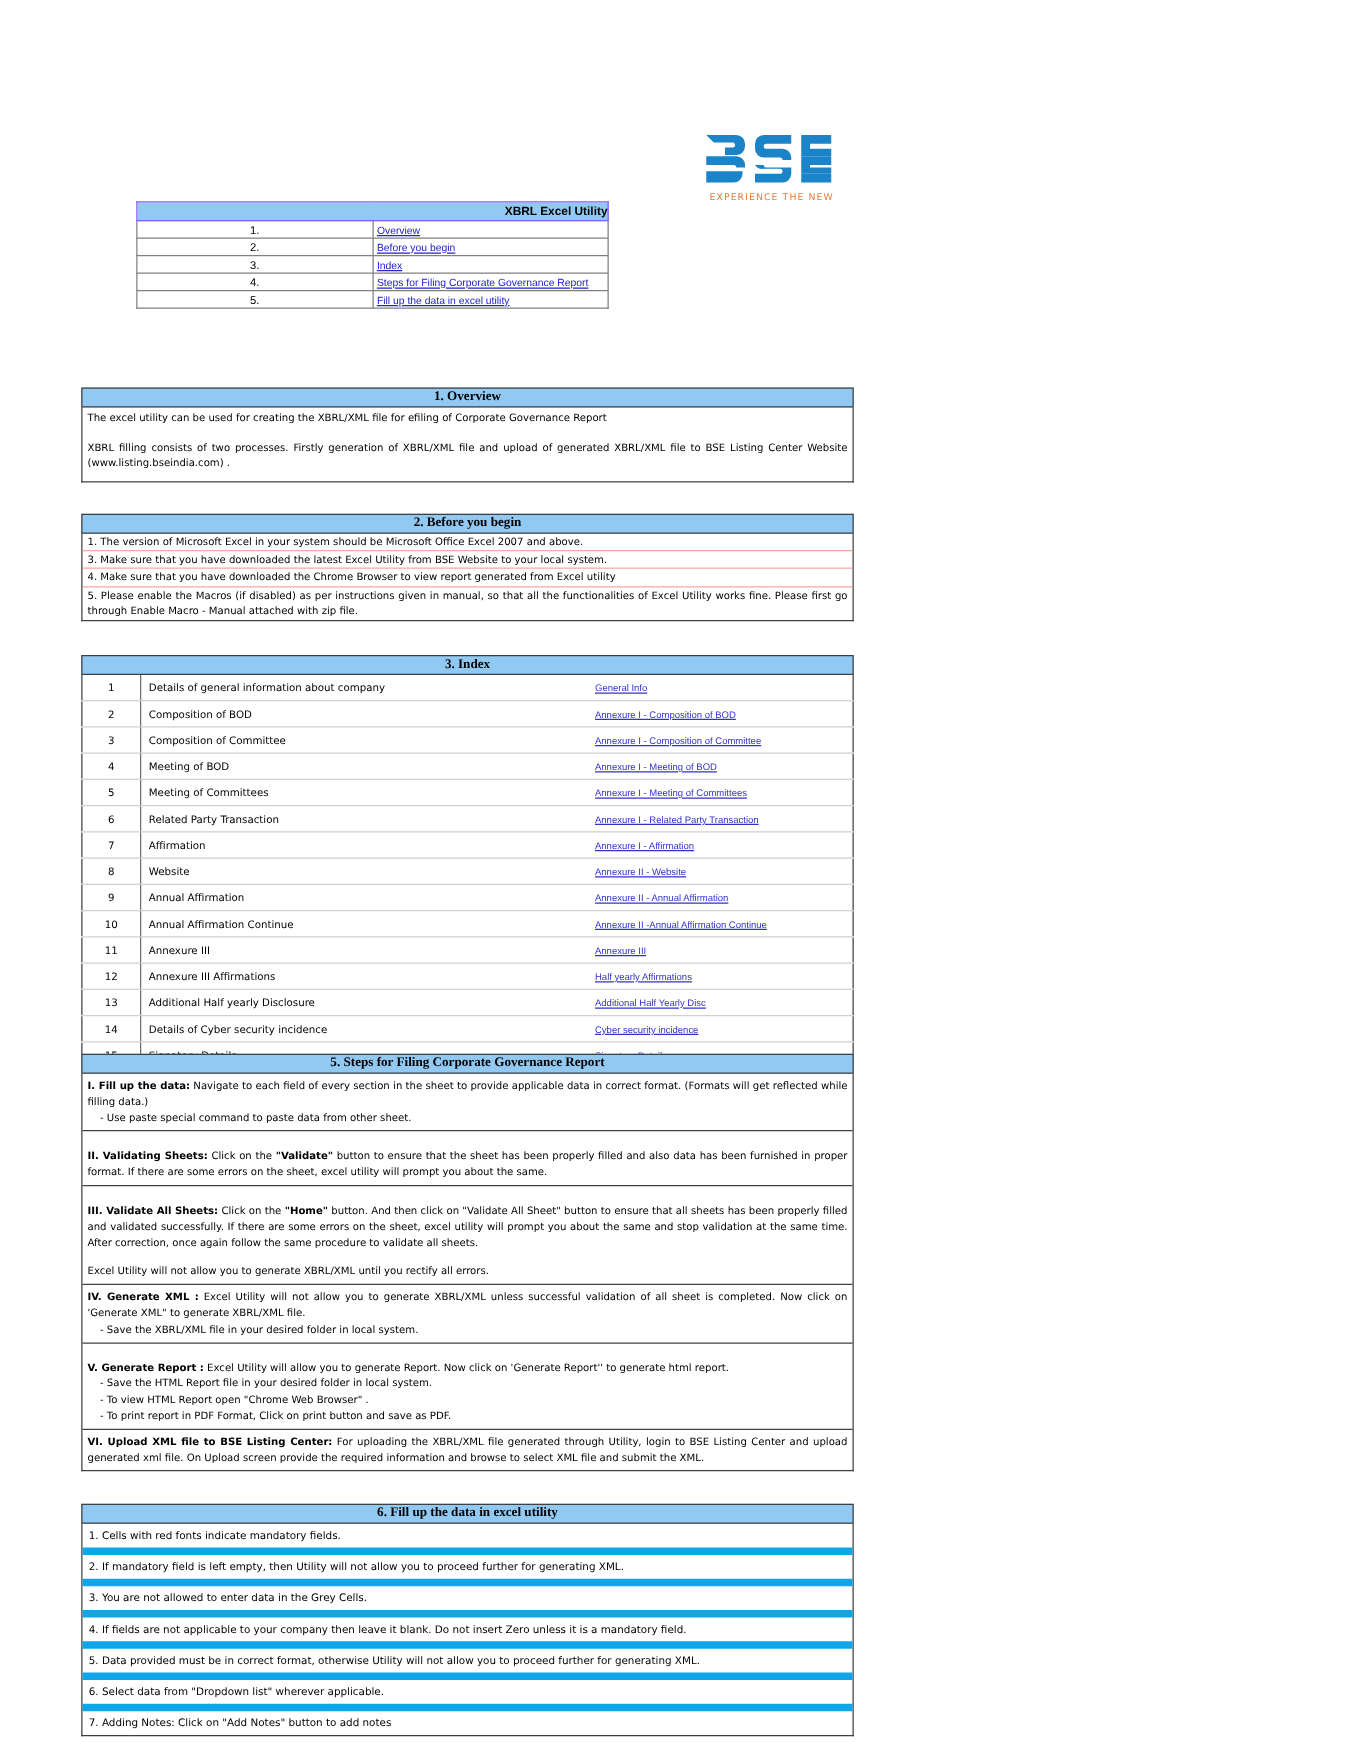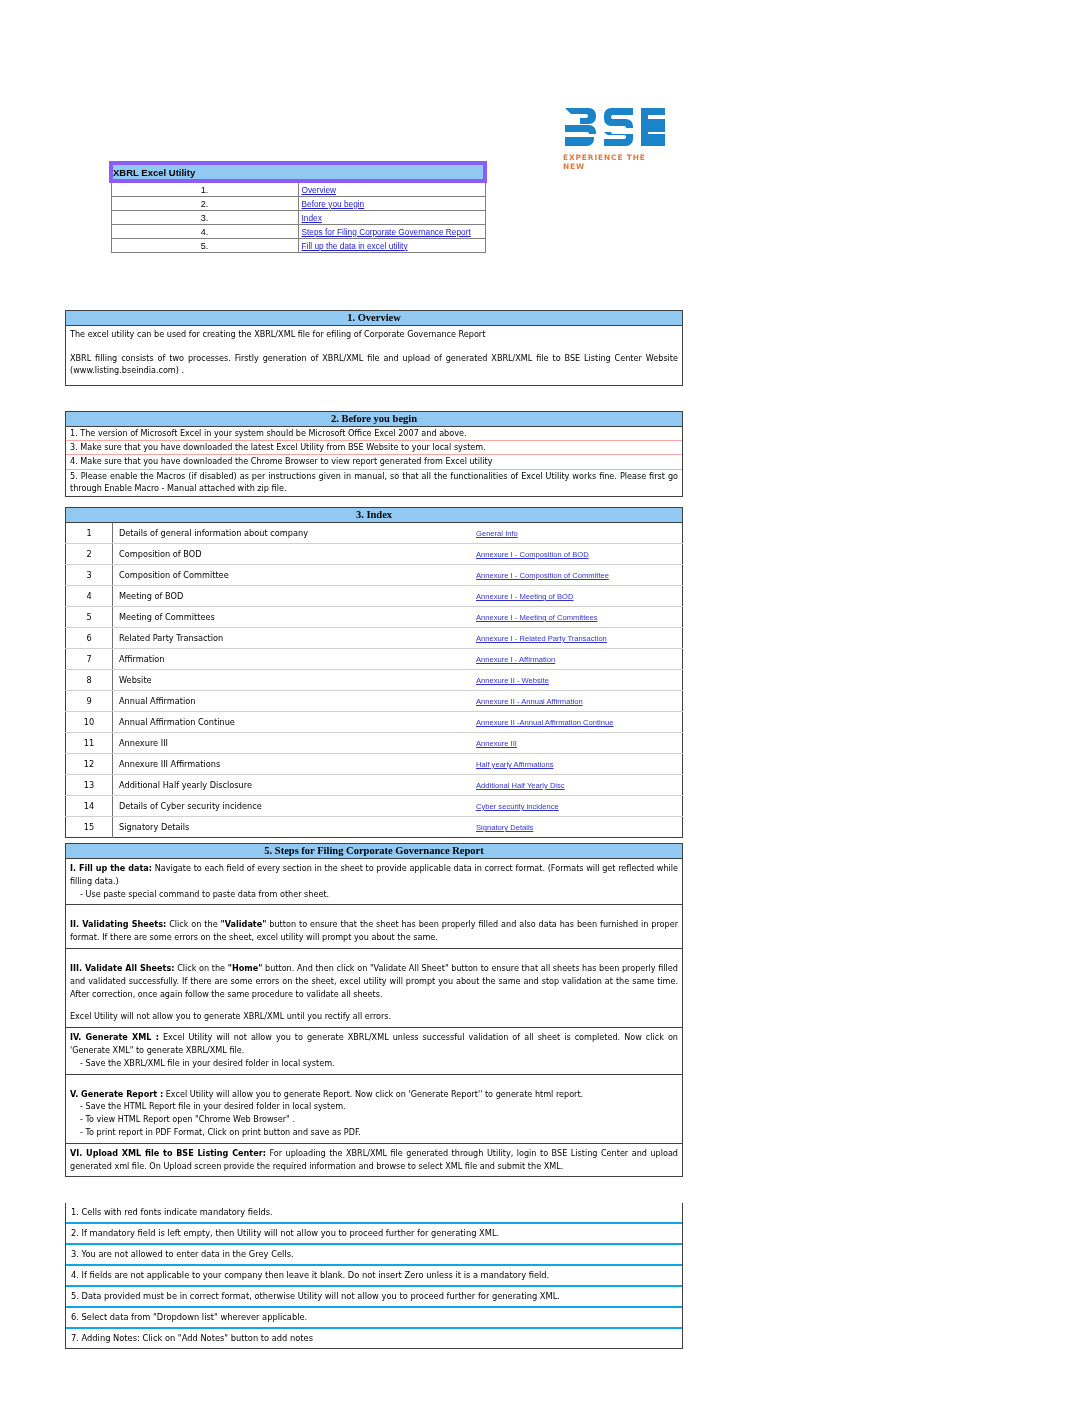--- a/index.html
+++ b/index.html
@@ -29,47 +29,46 @@
     top: 106px;
     width: 104px;
     height: 58px;
   }
   .logo-wrap svg { display: block; }
   .logo-tag {
     font-family: "DejaVu Sans", sans-serif;
     font-size: 7.4px;
     letter-spacing: 0.9px;
     color: #E07A3C;
-    text-align: left;
+    text-align: right;
     margin-top: -1px;
-    font-weight: bold;
   }
 
   
   .navtable {
     position: absolute;
     left: 109px;
     top: 161px;
     width: 378px;
     border-collapse: collapse;
     table-layout: fixed;
   }
   .navtable td, .navtable th {
     border: 1px solid #808080;
     padding: 0;
     height: 13px;
   }
   .navtable .nav-head {
     background: #92C9F2;
-    text-align: left;
+    text-align: right;
     font-weight: bold;
     font-size: 9.5px;
     font-family: "Liberation Sans", sans-serif;
     color: #000;
-    border: 4px solid #8b5cf6;
+    border: 1px solid #8b5cf6;
     height: 14px;
   }
   .navtable .nav-num {
     width: 50px;
     text-align: center;
     font-size: 9px;
     font-family: "Liberation Sans", sans-serif;
   }
   .navtable .nav-link {
     padding-left: 3px;
@@ -176,21 +175,21 @@
     text-align: justify;
   }
   .steps-block:last-child { border-bottom: none; }
   .steps-block p { margin: 0; }
   .steps-block p.sub { padding-left: 10px; text-align: left; }
   .steps-block p.gap { height: 10px; }
   .steps-block b { font-weight: bold; }
 
   
   .fill-row {
-    border-bottom: 2px solid #0ea5e9;
+    border-bottom: 6px solid #0ea5e9;
     padding: 3px 4px 4px 5px;
     font-family: "DejaVu Sans", sans-serif;
     font-size: 8.3px;
     line-height: 12px;
   }
   .fill-row:last-child { border-bottom: none; }
 </style>
 </head>
 <body>
 
@@ -255,21 +254,21 @@
   <div class="section" style="top:367px;">
     <div class="sec-head">2.  Before you begin</div>
     <div style="border:1px solid #404040;border-top:none;box-sizing:border-box;">
       <div class="bb-row">1. The version of Microsoft Excel in your system should be Microsoft Office Excel 2007 and above.</div>
       <div class="bb-row">3. Make sure that you have downloaded the latest Excel Utility from BSE Website to your local system.</div>
       <div class="bb-row">4. Make sure that you have downloaded the Chrome Browser to view report generated from Excel utility</div>
       <div class="bb-row multiline">5. Please enable the Macros (if disabled) as per instructions given in manual, so that all the functionalities of  Excel Utility works fine. Please first go through Enable Macro - Manual attached with zip file.</div>
     </div>
   </div>
 
-  <div class="section" style="top:463px;">
+  <div class="section" style="top:480px;">
     <div class="sec-head">3. Index</div>
     <table class="indextable">
       <tbody>
         <tr>
           <td class="idx-num">1</td>
           <td class="idx-desc">Details of general information about company</td>
           <td class="idx-link"><span class="lnk">General Info</span></td>
         </tr>
         <tr>
           <td class="idx-num">2</td>
@@ -380,20 +379,21 @@
       </div>
 
       <div class="steps-block">
         <p><b>VI. Upload XML file to BSE Listing Center:</b><span> For uploading the XBRL/XML file generated through  Utility, login to BSE Listing Center and upload generated xml file. On Upload screen provide the required information and browse to select XML file and submit the XML.</span></p>
       </div>
 
     </div>
   </div>
 
   <div class="section" style="top:1159px;">
+    <div class="sec-head">6. Fill up the data in excel utility</div>
     <div style="border:1px solid #404040;border-top:none;box-sizing:border-box;">
       <div class="fill-row">1. Cells with red fonts indicate mandatory fields.</div>
       <div class="fill-row">2. If mandatory field is left empty, then Utility will not allow you to proceed further for generating XML.</div>
       <div class="fill-row">3. You are not allowed to enter data in the Grey Cells.</div>
       <div class="fill-row">4. If fields are not applicable to your company then leave it blank. Do not insert Zero unless it is a mandatory field.</div>
       <div class="fill-row">5. Data provided must be in correct format, otherwise Utility will not allow you to proceed further for generating XML.</div>
       <div class="fill-row">6. Select data from "Dropdown list" wherever applicable.</div>
       <div class="fill-row">7. Adding Notes:  Click on "Add Notes" button to add notes</div>
     </div>
   </div>

